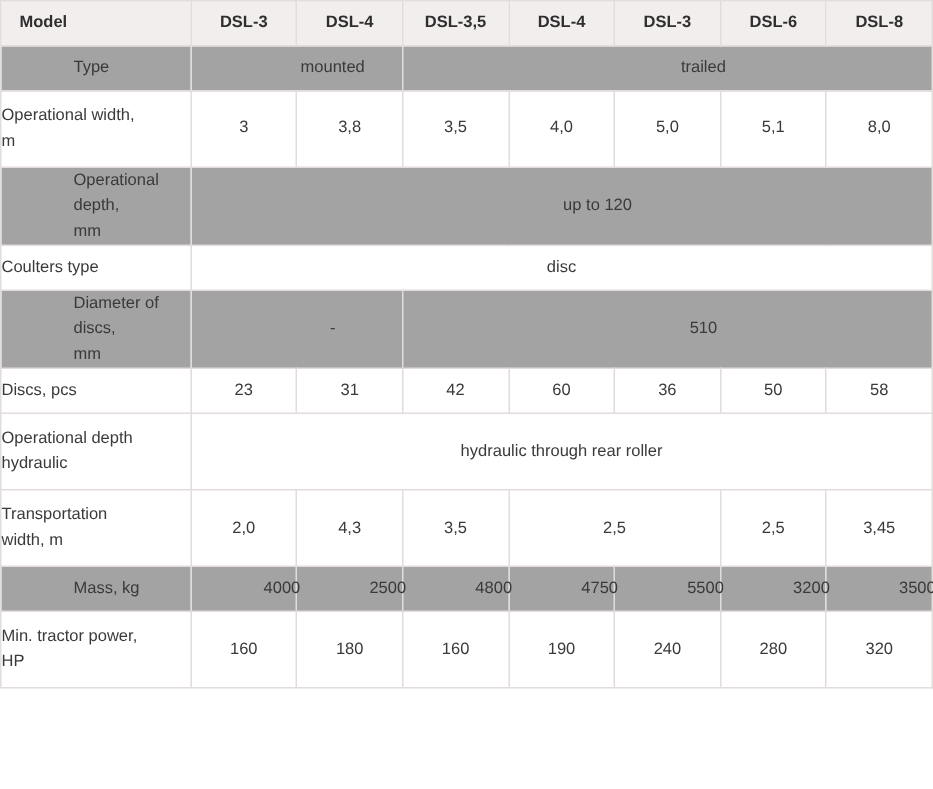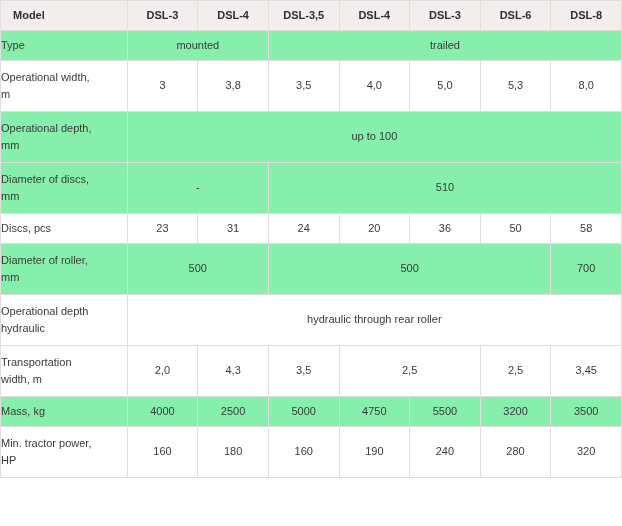--- a/index.html
+++ b/index.html
@@ -39,21 +39,22 @@
   tr.header-row td.label {
     padding-left: 12px;
     text-align: left;
     margin-top: 48px;
   }
   tr.header-row td.val {
     text-align: center;
   }
   
   tr.band td {
-    background: #86efac;
+    background: #a3a3a3;
+    padding-left: 48px;
   }
   tr.plain td {
     background: #ffffff;
   }
   td.label {
     padding-left: 12px;
     padding-right: 6px;
     text-align: left;
   }
   td.val {
@@ -105,58 +106,55 @@
       <tr class="plain h2">
         <td class="label">
           <span class="lbl-2line">Operational width,</span>
           <span class="sub">m</span>
         </td>
         <td class="val">3</td>
         <td class="val">3,8</td>
         <td class="val">3,5</td>
         <td class="val">4,0</td>
         <td class="val">5,0</td>
-        <td class="val">5,3</td>
+        <td class="val">5,1</td>
         <td class="val">8,0</td>
       </tr>
       <tr class="band h2">
         <td class="label">
           <span class="lbl-2line">Operational depth,</span>
           <span class="sub">mm</span>
         </td>
-        <td class="val" colspan="7">up to 100</td>
+        <td class="val" colspan="7">up to 120</td>
+      </tr>
+      <tr class="plain h1">
+        <td class="label">
+          <span class="lbl-2line">Coulters type</span>
+        </td>
+        <td class="val" colspan="7">disc</td>
       </tr>
       <tr class="band h2">
         <td class="label">
           <span class="lbl-2line">Diameter of discs,</span>
           <span class="sub">mm</span>
         </td>
         <td class="val" colspan="2">-</td>
         <td class="val" colspan="5">510</td>
       </tr>
       <tr class="plain h1">
         <td class="label">
           <span class="lbl-2line">Discs, pcs</span>
         </td>
         <td class="val">23</td>
         <td class="val">31</td>
-        <td class="val">24</td>
-        <td class="val">20</td>
+        <td class="val">42</td>
+        <td class="val">60</td>
         <td class="val">36</td>
         <td class="val">50</td>
         <td class="val">58</td>
-      </tr>
-      <tr class="band h2">
-        <td class="label">
-          <span class="lbl-2line">Diameter of roller,</span>
-          <span class="sub">mm</span>
-        </td>
-        <td class="val" colspan="2">500</td>
-        <td class="val" colspan="4">500</td>
-        <td class="val">700</td>
       </tr>
       <tr class="plain h2">
         <td class="label">
           <span class="lbl-2line">Operational depth</span>
           <span class="sub">hydraulic</span>
         </td>
         <td class="val" colspan="7">hydraulic through rear roller</td>
       </tr>
       <tr class="plain h2">
         <td class="label">
@@ -169,21 +167,21 @@
         <td class="val" colspan="2">2,5</td>
         <td class="val">2,5</td>
         <td class="val">3,45</td>
       </tr>
       <tr class="band h1">
         <td class="label">
           <span class="lbl-2line">Mass, kg</span>
         </td>
         <td class="val">4000</td>
         <td class="val">2500</td>
-        <td class="val">5000</td>
+        <td class="val">4800</td>
         <td class="val">4750</td>
         <td class="val">5500</td>
         <td class="val">3200</td>
         <td class="val">3500</td>
       </tr>
       <tr class="plain h2">
         <td class="label">
           <span class="lbl-2line">Min. tractor power,</span>
           <span class="sub">HP</span>
         </td>

